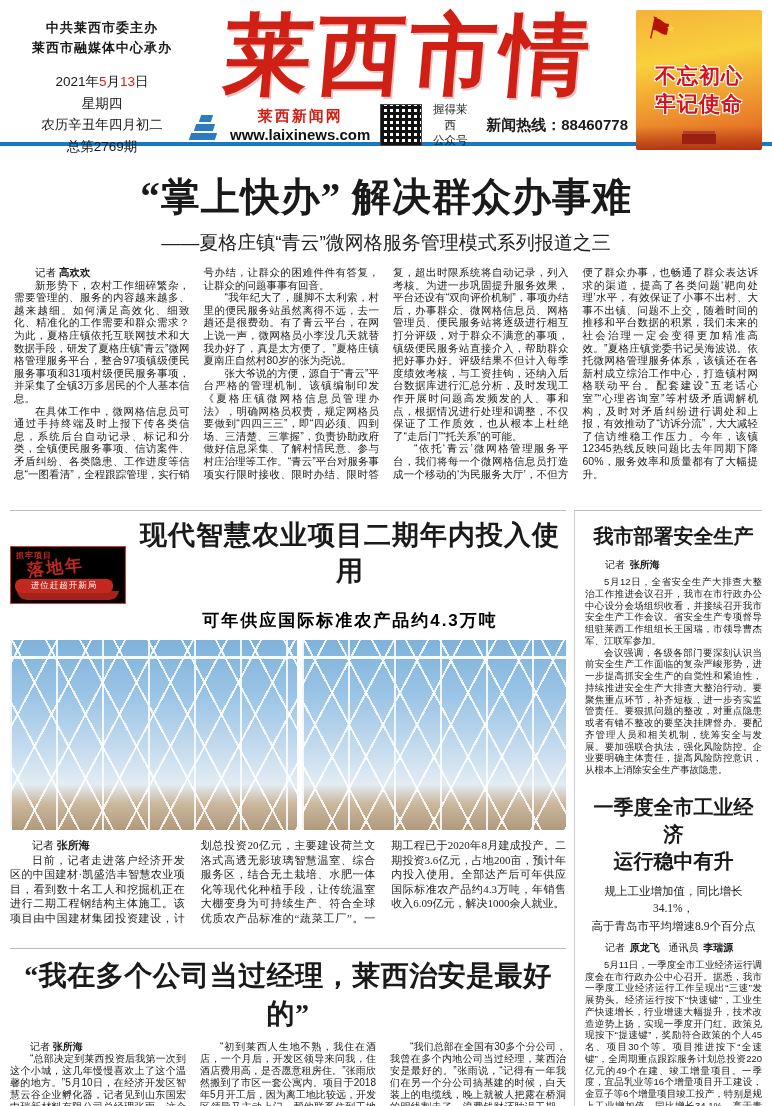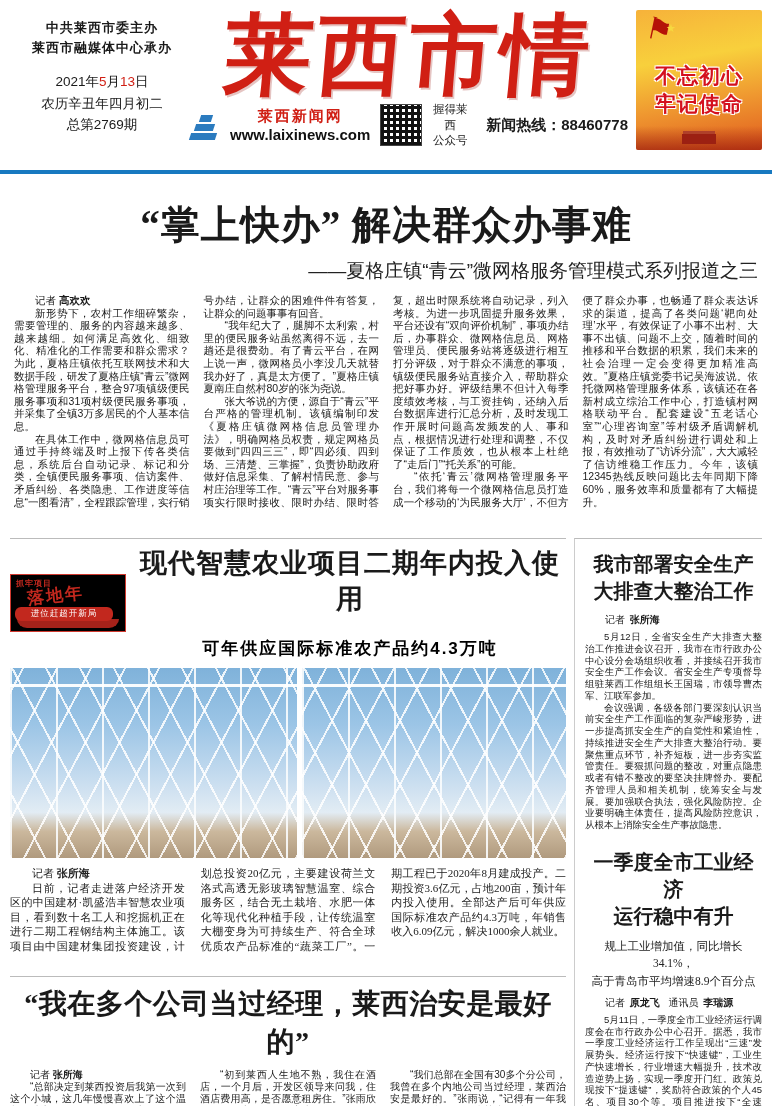--- a/index.html
+++ b/index.html
@@ -1,21 +1,21 @@
 <!DOCTYPE html>
 <html><head>
 <meta charset="utf-8">
 <style>
   html,body{margin:0;padding:0;background:#e8e8e8;}
   .page{width:772px;height:1106px;margin:0 auto;background:#fff;position:relative;overflow:hidden;
         font-family:"Liberation Sans","DejaVu Sans",sans-serif;color:#1a1a1a;}
   .red{color:#d01f14;}
 
   
-  .header{display:flex;padding:10px 10px 0 14px;height:170px;box-sizing:border-box;}
+  .header{display:flex;padding:10px 10px 0 14px;height:142px;box-sizing:border-box;}
   .pub-info{width:176px;text-align:center;padding-top:8px;flex:none;}
   .pub-lines div{font-weight:bold;font-size:13px;line-height:1.5;letter-spacing:1px;}
   .date-block{margin-top:14px;font-size:13.5px;line-height:1.6;}
   .center-head{flex:1;text-align:center;min-width:0;}
   .masthead{font-family:"DejaVu Serif","Liberation Serif",serif;font-weight:900;color:#d01f14;
             font-size:88px;line-height:1.0;letter-spacing:4px;transform:skewX(-5deg);
             text-shadow:2px 2px 0 rgba(150,20,10,.25);white-space:nowrap;}
   .masthead-row{display:flex;align-items:center;justify-content:center;gap:10px;margin-top:4px;}
   .logo{width:30px;height:30px;position:relative;flex:none;}
   .logo .step{position:absolute;background:#2b7bbf;}
@@ -40,21 +40,21 @@
   .tiananmen{position:absolute;bottom:0;left:0;right:0;height:24px;
              background:linear-gradient(180deg,rgba(180,40,20,0) 0%,rgba(150,25,12,.65) 100%);}
   .tiananmen::after{content:"";position:absolute;left:50%;bottom:6px;width:34px;height:10px;margin-left:-17px;
              background:#9c2012;box-shadow:0 -4px 0 -1px #b0402a;}
   .blue-rule{height:4px;background:#1779c0;}
 
   
   .lead{padding:8px 14px 4px;}
   .lead-headline{text-align:center;font-family:"Liberation Serif","DejaVu Serif",serif;
                  font-weight:900;font-size:39px;letter-spacing:1px;margin:16px 0 0;}
-  .lead-subhead{text-align:right;font-size:19px;margin-top:6px;color:#222;}
+  .lead-subhead{text-align:center;font-size:19px;margin-top:6px;color:#222;}
   .lead-body{margin-top:10px;height:240px;column-count:4;column-gap:14px;
              font-size:10.5px;line-height:1.2;text-align:justify;overflow:hidden;}
   .lead-body p,.cap-list p,.mcol p,.side-body p{margin:0;text-indent:2em;}
   .byline{margin:0;text-indent:2em;}
   .byline .b-label{font-weight:normal;}
   .byline .b-name{font-weight:bold;}
   .bind-list{display:contents;}
 
   
   .main-row{display:flex;padding:0 10px;box-sizing:border-box;}
@@ -115,20 +115,21 @@
 <div class="page">
 
   <div class="header">
     <div class="pub-info">
       <div class="pub-lines">
         <div>中共莱西市委主办</div>
         <div>莱西市融媒体中心承办</div>
       </div>
       <div class="date-block">
         <div><span>2021年</span><span class="red">5</span><span>月</span><span class="red">13</span><span>日</span></div>
+        <div>星期四</div>
         <div>农历辛丑年四月初二</div>
         <div>总第2769期</div>
       </div>
     </div>
 
     <div class="center-head">
       <div class="masthead">莱西市情</div>
       <div class="masthead-row">
         <div class="logo">
           <div class="step s1"></div>
@@ -211,21 +212,20 @@
             
           </div>
         </div>
       </section>
     </div>
 
     <aside class="sidebar">
       <article>
         <h3 class="side-title">
           <div>我市部署安全生产</div>
-          <div>大排查大整治工作</div>
         </h3>
         <p class="side-byline"><span class="b-label">记者 </span><span class="b-name">张所海</span></p>
         <div class="side-body bind-wrap">
             <p>5月12日，全省安全生产大排查大整治工作推进会议召开，我市在市行政办公中心设分会场组织收看，并接续召开我市安全生产工作会议。省安全生产专项督导组驻莱西工作组组长王国瑞，市领导曹杰军、江联军参加。</p>
             <p>会议强调，各级各部门要深刻认识当前安全生产工作面临的复杂严峻形势，进一步提高抓安全生产的自觉性和紧迫性，持续推进安全生产大排查大整治行动。要聚焦重点环节，补齐短板，进一步夯实监管责任。要狠抓问题的整改，对重点隐患或者有错不整改的要坚决挂牌督办。要配齐管理人员和相关机制，统筹安全与发展。要加强联合执法，强化风险防控。企业要明确主体责任，提高风险防控意识，从根本上消除安全生产事故隐患。</p>
           </div>
       </article>
 
       <div class="side-gap"></div>
 

